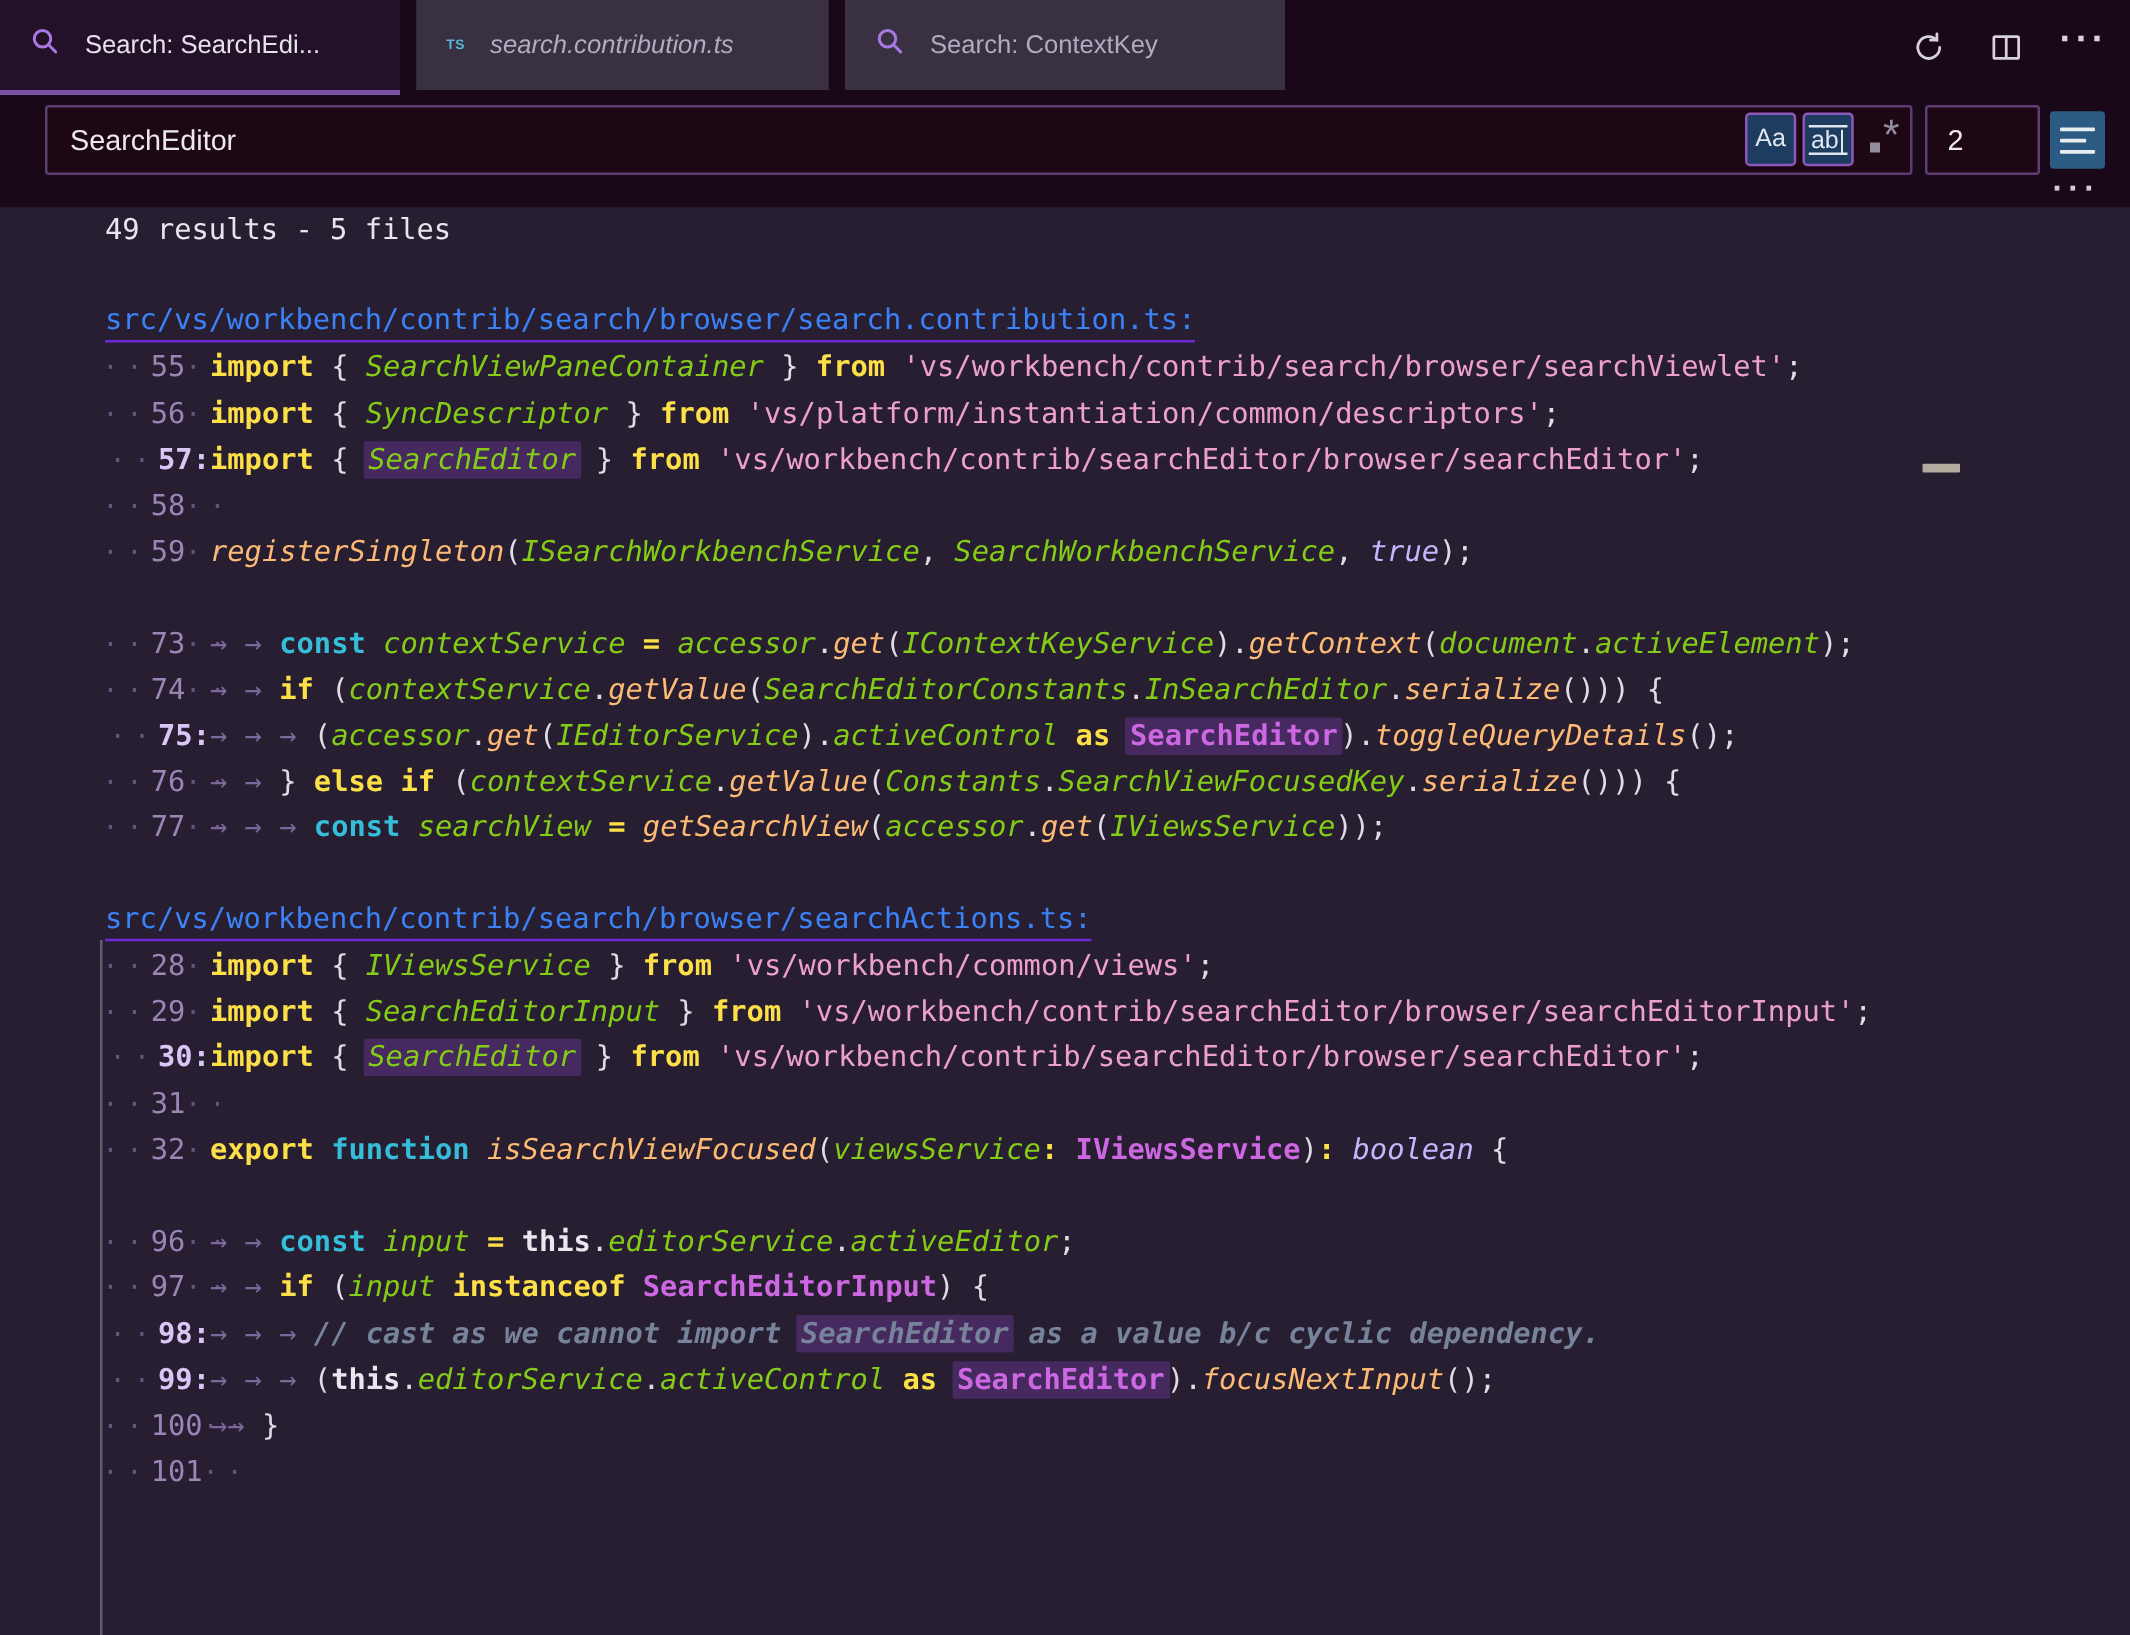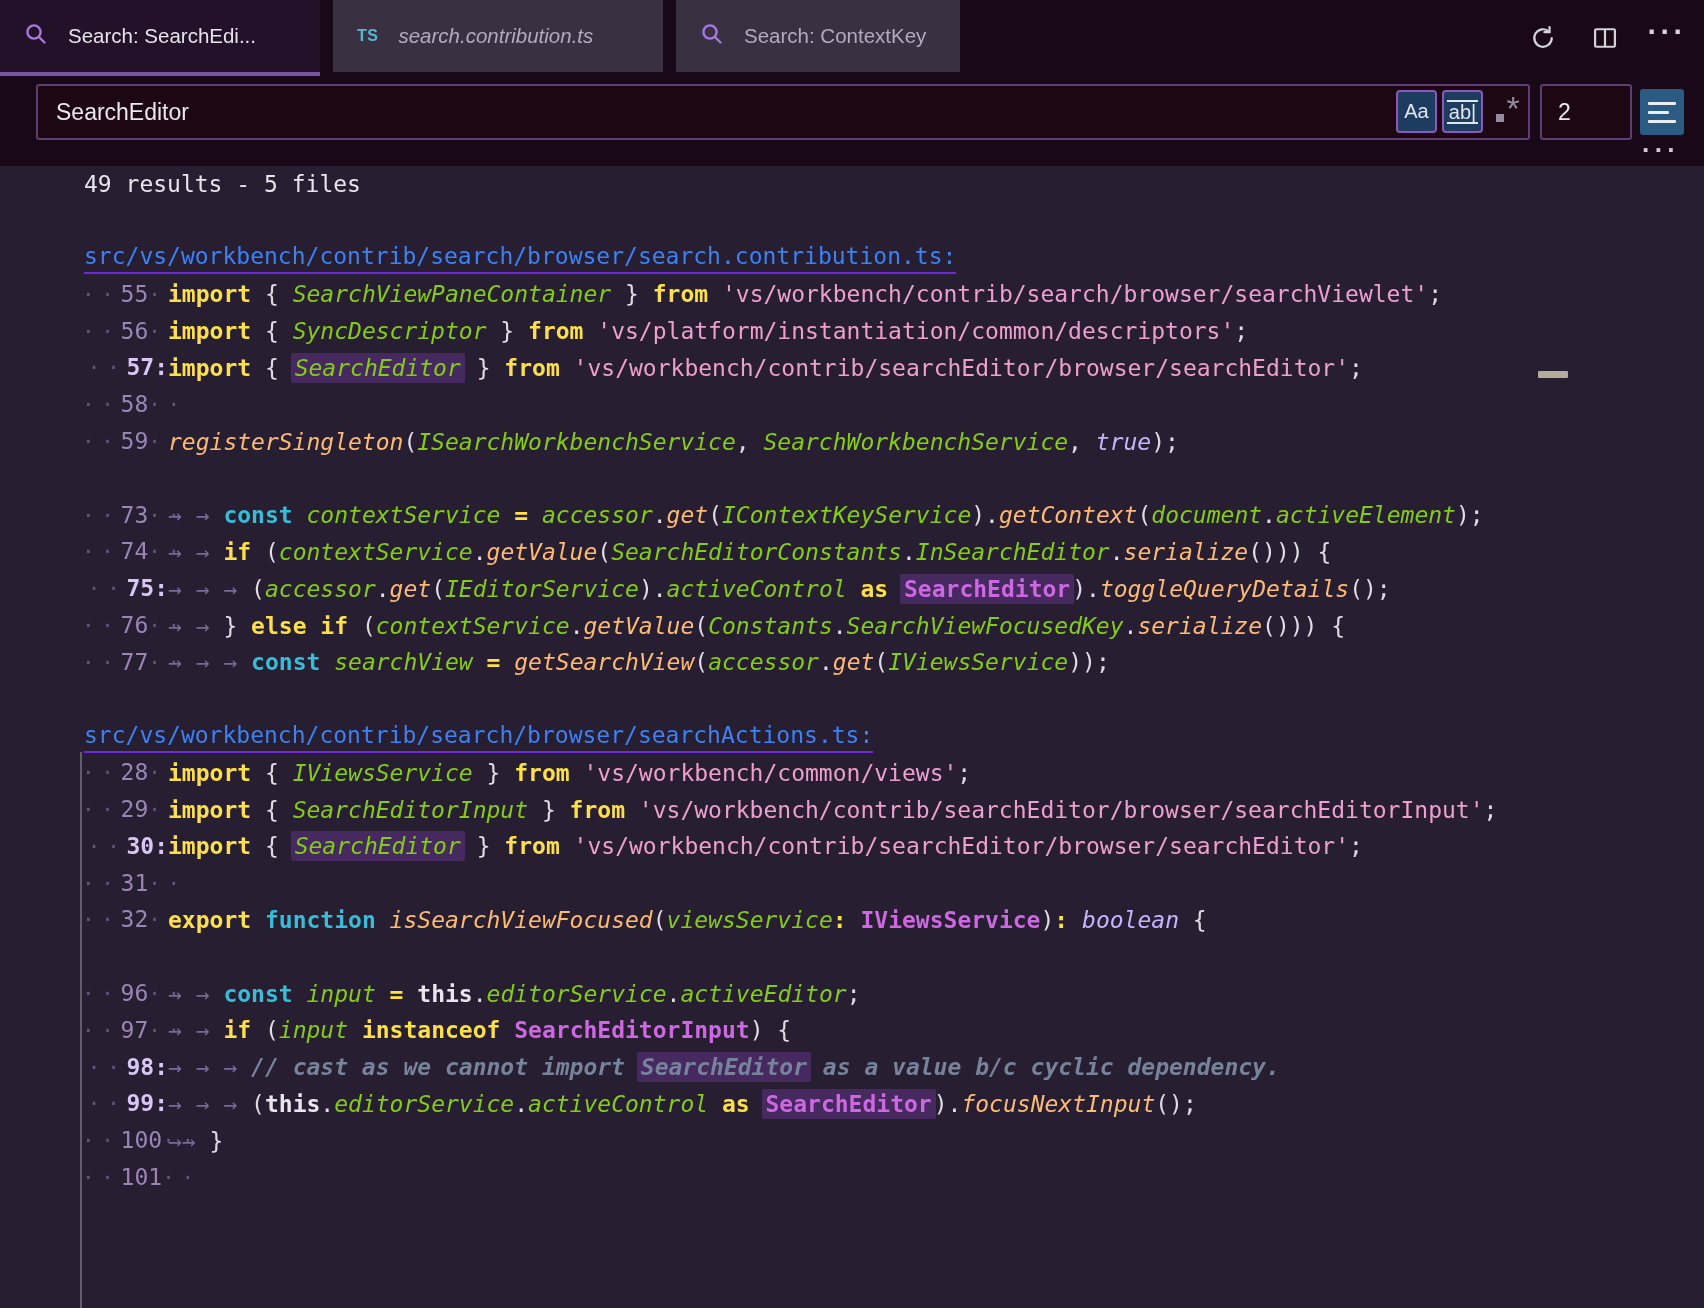--- a/index.html
+++ b/index.html
@@ -7,22 +7,22 @@
     width:1704px;height:1308px;position:relative;overflow:hidden;
     background:#271e31;font-family:"Liberation Sans",sans-serif;
     -webkit-font-smoothing:antialiased;
   }
   
   .tabbar{position:absolute;top:0;left:0;width:1704px;height:76px;background:#190818;display:flex;}
   .tab{height:76px;box-sizing:border-box;display:flex;align-items:center;gap:20px;
        padding:0 24px;font-size:20.5px;color:#b2aabf;border-bottom:4px solid #190818;cursor:pointer;}
   .tab.t1{width:320px;background:#221128;border-bottom:4px solid #7a53a6;color:#e7e3eb;}
   .tab.t2{width:330px;margin-left:13px;background:#393142;font-style:italic;}
-  .tab.t3{width:284px;margin-left:13px;background:#393142;}
-  .ts-glyph{font-size:16px;font-weight:bold;color:#56b7d6;font-style:normal;letter-spacing:.5px;}
+  .tab.t3{width:352px;margin-left:13px;background:#393142;}
+  .ts-glyph{font-size:11px;font-weight:bold;color:#56b7d6;font-style:normal;letter-spacing:.5px;}
   .tab-actions{position:absolute;right:20px;top:0;height:76px;display:flex;align-items:center;gap:28px;}
   .action-btn{width:34px;height:34px;display:flex;align-items:center;justify-content:center;
               color:#d6d1db;cursor:pointer;}
   .dots-glyph{font-size:30px;font-weight:bold;color:#d6d1db;letter-spacing:3px;line-height:10px;padding-bottom:12px;}
   
   .searchbar{position:absolute;top:76px;left:0;width:1704px;height:90px;background:#190818;}
   .search-input{position:absolute;left:36px;top:8px;width:1494px;height:56px;box-sizing:border-box;
     background:#1d0713;border:2px solid #5e3d72;border-radius:3px;display:flex;align-items:center;
     padding-left:18px;color:#ebe7ef;font-size:23px;}
   .opt{position:absolute;top:14px;width:41px;height:43px;box-sizing:border-box;border-radius:4px;

